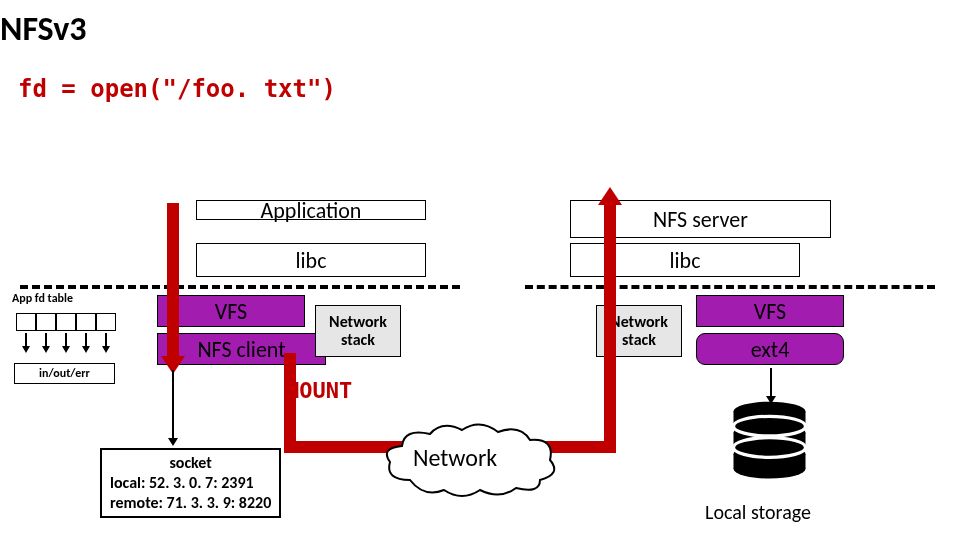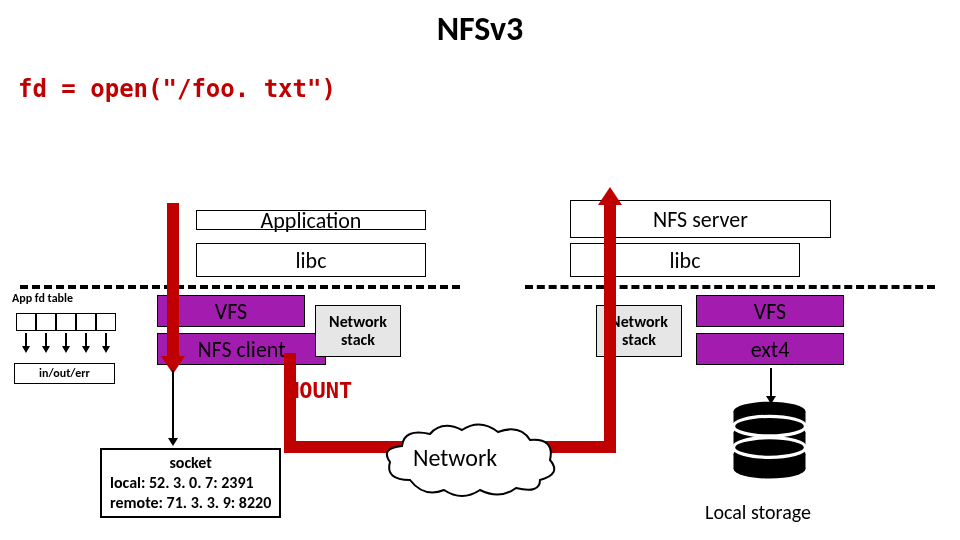--- a/index.html
+++ b/index.html
@@ -8,21 +8,20 @@
     height: 540px;
     background: #fff;
     font-family: Calibri, Arial, sans-serif;
     position: relative;
     overflow: hidden;
   }
   .title {
     position: absolute;
     top: 8px;
     left: 0; right: 0;
-    text-align: center;
     font-size: 34px;
     font-weight: bold;
     color: #000;
   }
   .code {
     position: absolute;
     top: 75px;
     left: 18px;
     font-family: Consolas, monospace;
     font-size: 24px;
@@ -150,21 +149,21 @@
     font-size: 20px;
   }
 </style>
 </head>
 <body>
 
 <div class="title">NFSv3</div>
 
 <div class="code">fd = open("/foo. txt")</div>
 
-<div class="box" style="left:196px; top:200px; width:230px; height:20px;margin-top:10px;">
+<div class="box" style="left:196px; top:200px; width:230px; height:20px;">
     <span>Application</span>
   </div>
 <div class="box" style="left:196px; top:243px; width:230px; height:34px;">
     <span>libc</span>
   </div>
 <div class="box grey" style="left:157px; top:295px; width:148px; height:32px;">
     <span>VFS</span>
   </div>
 <div class="box grey" style="left:157px; top:333px; width:169px; height:32px;">
     <span>NFS client</span>
@@ -177,21 +176,21 @@
 
 <div class="box" style="left:570px; top:200px; width:261px; height:38px;">
     <span>NFS server</span>
   </div>
 <div class="box" style="left:570px; top:243px; width:230px; height:34px;">
     <span>libc</span>
   </div>
 <div class="box grey" style="left:696px; top:295px; width:148px; height:32px;">
     <span>VFS</span>
   </div>
-<div class="box grey" style="left:696px; top:333px; width:148px; height:32px;">
+<div class="box grey" style="left:696px; top:333px; width:148px; height:32px;border-radius:9px;">
     <span>ext4</span>
   </div>
 
 <div class="netstack" style="left:596px; top:305px; width:86px; height:52px;">
   <span>Network</span>
   <span>stack</span>
 </div>
 
 <div class="dashed" style="left:20px; top:285px; width:440px;"></div>
 <div class="dashed" style="left:525px; top:285px; width:410px;"></div>

